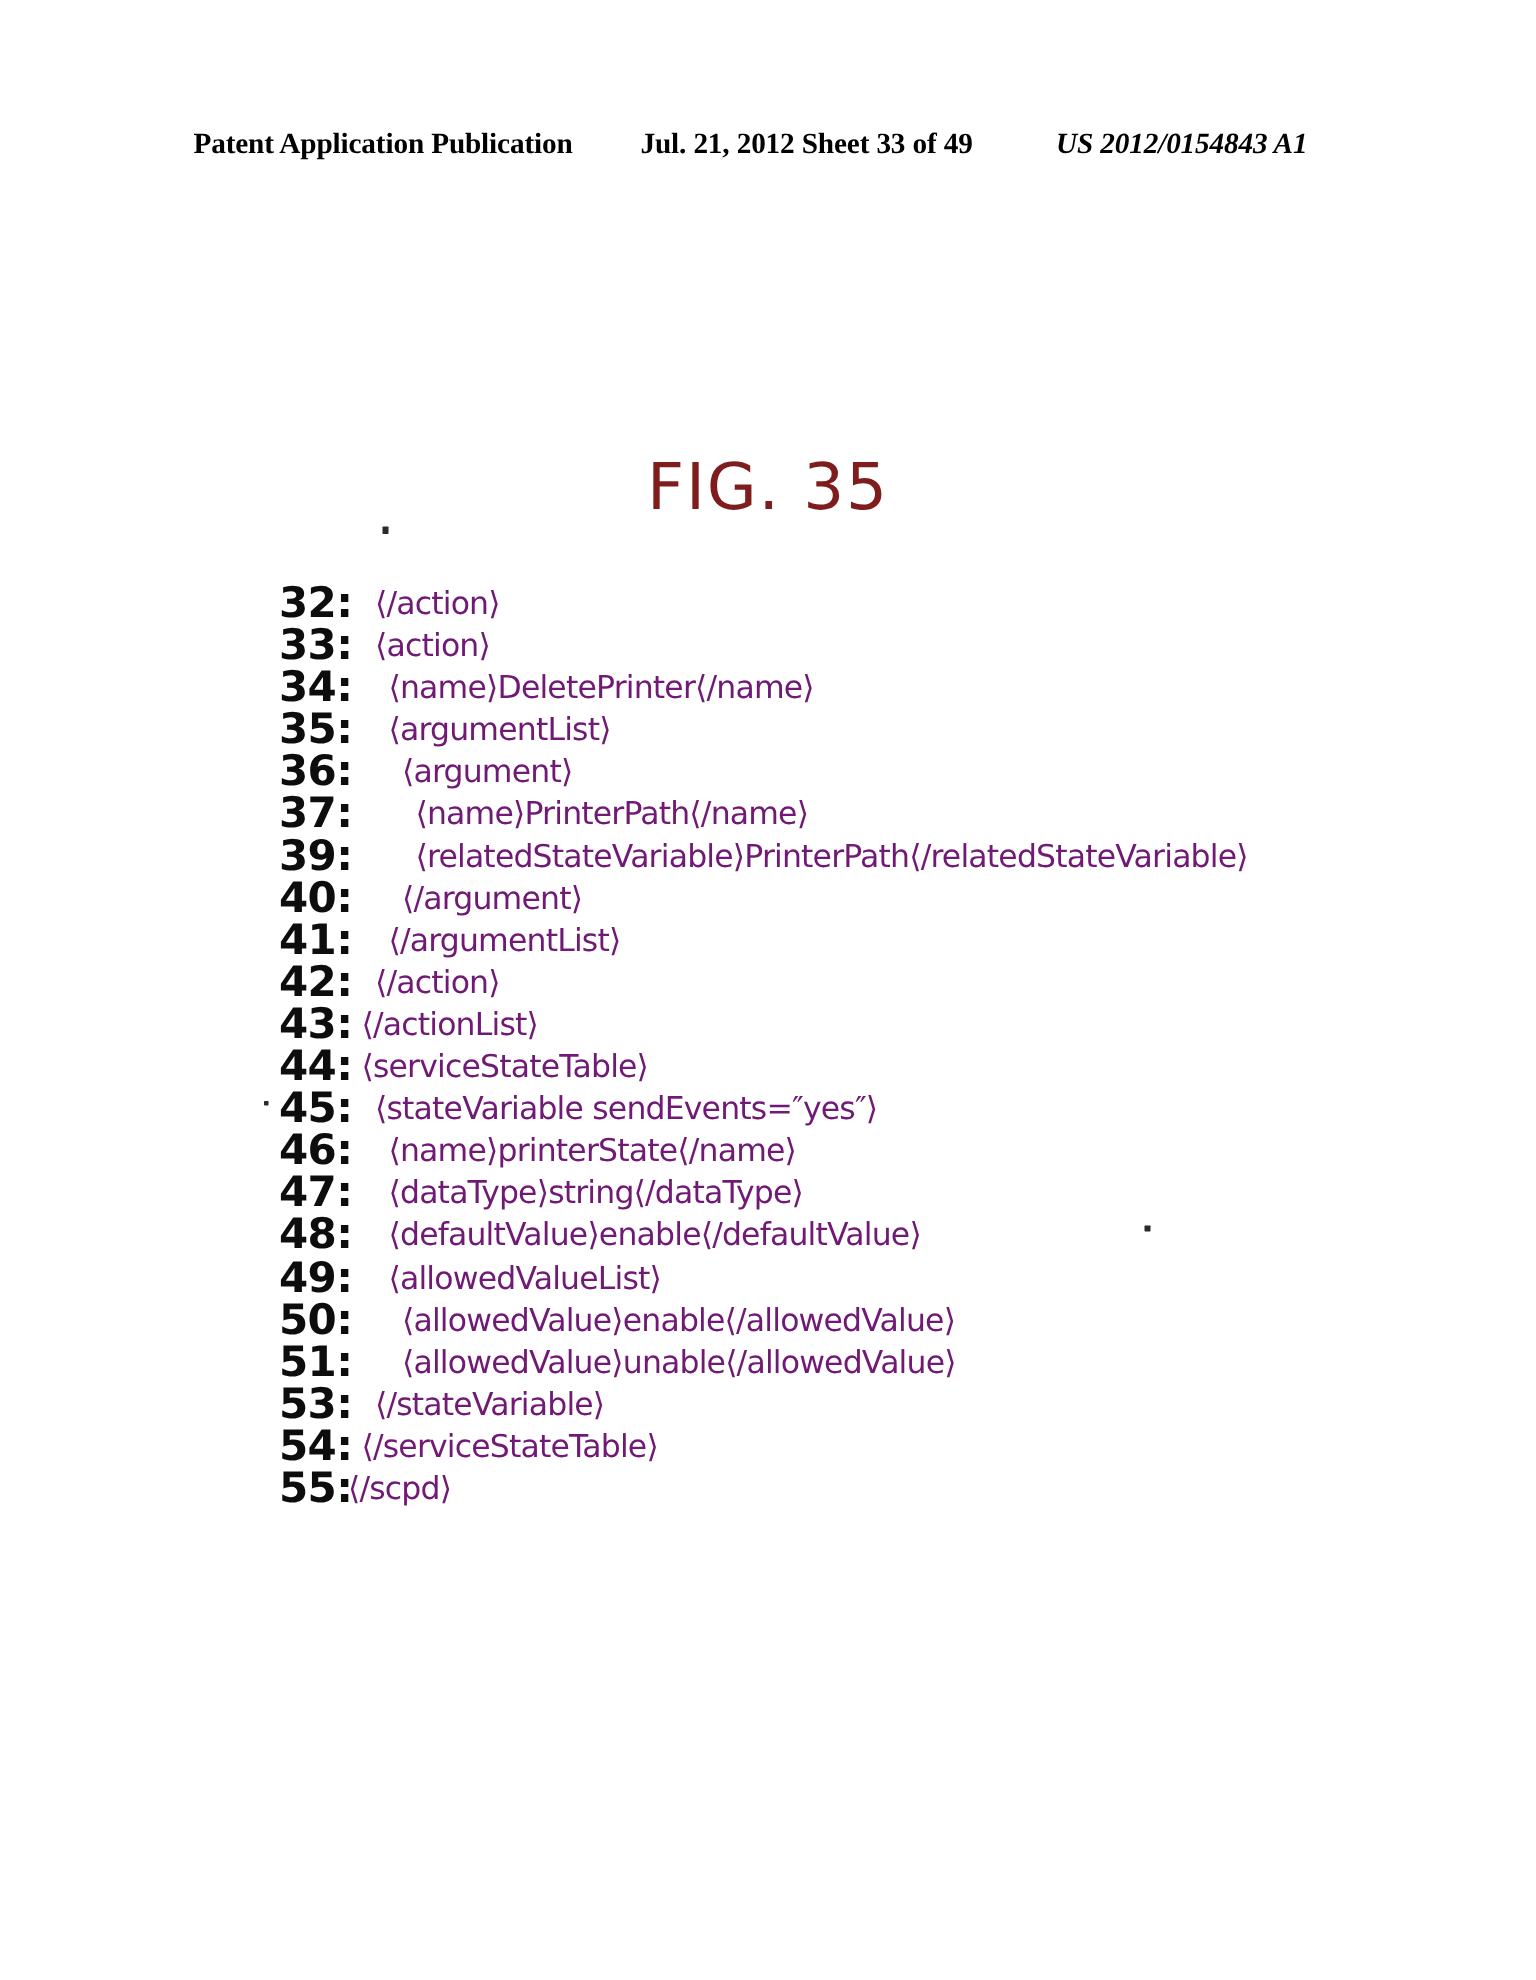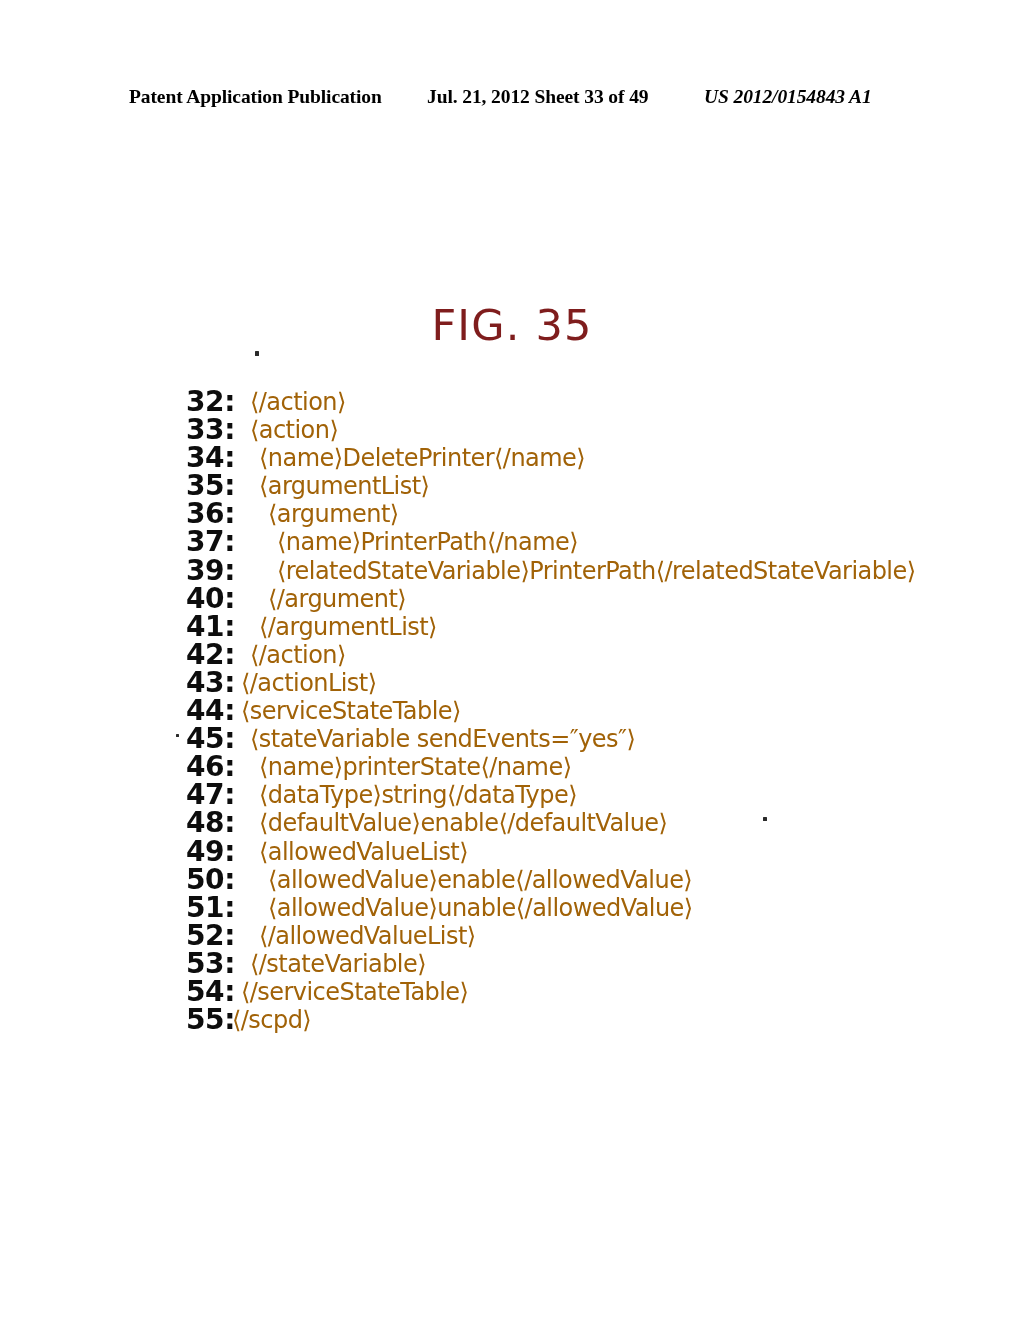--- a/index.html
+++ b/index.html
@@ -90,24 +90,24 @@
     font-size: 28px;
     font-weight: 600;
     letter-spacing: -0.4px;
     color: #0d0d0d;
     vertical-align: top;
   }
 
   .line-code {
     display: inline-block;
     font-family: "DejaVu Sans", sans-serif;
-    font-size: 24px;
+    font-size: 21px;
     font-weight: 400;
     letter-spacing: -0.55px;
-    color: #a16207;
+    color: #701a75;
     vertical-align: top;
   }
 
   
   .ind-0  { padding-left: 0px;    }
   .ind-1  { padding-left: 9px;    }
   .ind-2  { padding-left: 18px;   }
   .ind-3  { padding-left: 27px;   }
   .ind-4  { padding-left: 36px;   }
   .ind-5  { padding-left: 45px;   }
@@ -145,21 +145,20 @@
       <div class="code-line"><span class="line-no">42:</span><span class="line-code ind-2">⟨/action⟩</span></div>
       <div class="code-line"><span class="line-no">43:</span><span class="line-code ind-1">⟨/actionList⟩</span></div>
       <div class="code-line"><span class="line-no">44:</span><span class="line-code ind-1">⟨serviceStateTable⟩</span></div>
       <div class="code-line"><span class="line-no">45:</span><span class="line-code ind-2">⟨stateVariable sendEvents=″yes″⟩</span></div>
       <div class="code-line"><span class="line-no">46:</span><span class="line-code ind-3">⟨name⟩printerState⟨/name⟩</span></div>
       <div class="code-line"><span class="line-no">47:</span><span class="line-code ind-3">⟨dataType⟩string⟨/dataType⟩</span></div>
       <div class="code-line"><span class="line-no">48:</span><span class="line-code ind-3">⟨defaultValue⟩enable⟨/defaultValue⟩</span></div>
       <div class="code-line"><span class="line-no">49:</span><span class="line-code ind-3">⟨allowedValueList⟩</span></div>
       <div class="code-line"><span class="line-no">50:</span><span class="line-code ind-4">⟨allowedValue⟩enable⟨/allowedValue⟩</span></div>
       <div class="code-line"><span class="line-no">51:</span><span class="line-code ind-4">⟨allowedValue⟩unable⟨/allowedValue⟩</span></div>
-      <div class="code-line"><span class="line-no">52:</span><span class="line-code ind-3">⟨/allowedValueList⟩</span></div>
       <div class="code-line"><span class="line-no">53:</span><span class="line-code ind-2">⟨/stateVariable⟩</span></div>
       <div class="code-line"><span class="line-no">54:</span><span class="line-code ind-1">⟨/serviceStateTable⟩</span></div>
       <div class="code-line"><span class="line-no">55:</span><span class="line-code ind-0">⟨/scpd⟩</span></div>
     </div>
 
   <div>
       <div class="speck" style="left: 255px; top: 351px; width: 4px; height: 5px;"></div>
       <div class="speck" style="left: 176px; top: 734px; width: 3px; height: 3px;"></div>
       <div class="speck" style="left: 763px; top: 817px; width: 4px; height: 4px;"></div>
     </div>

